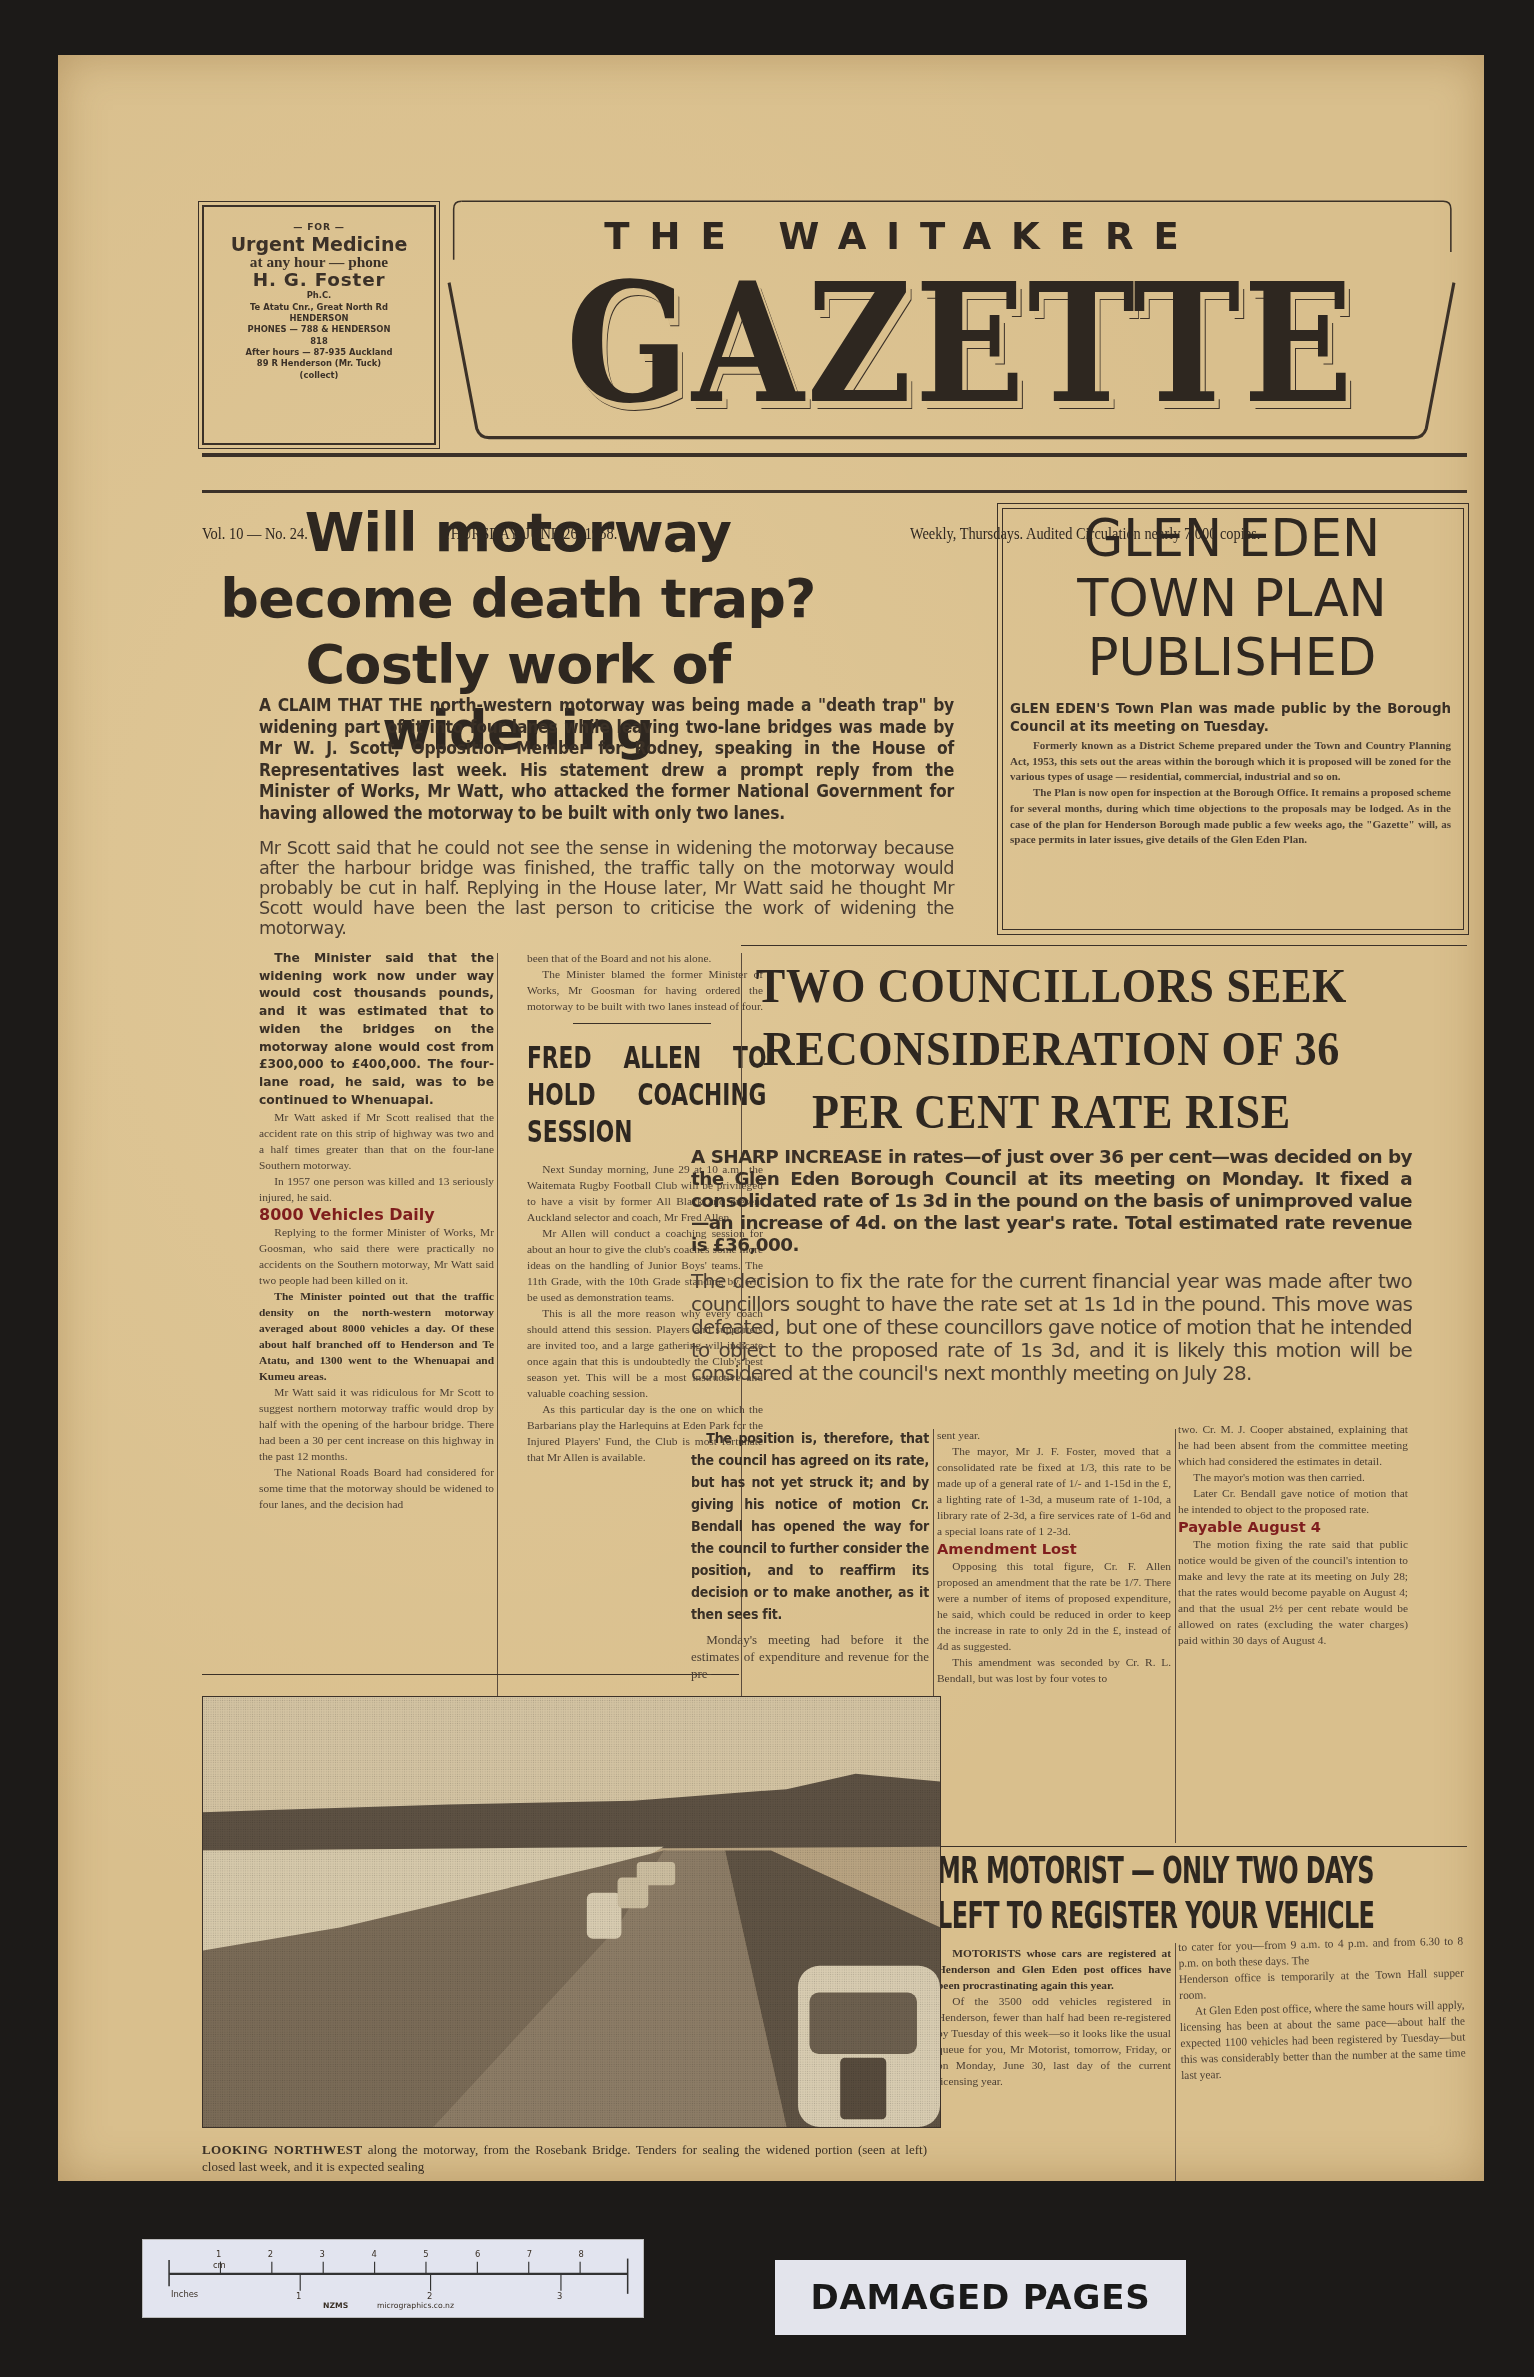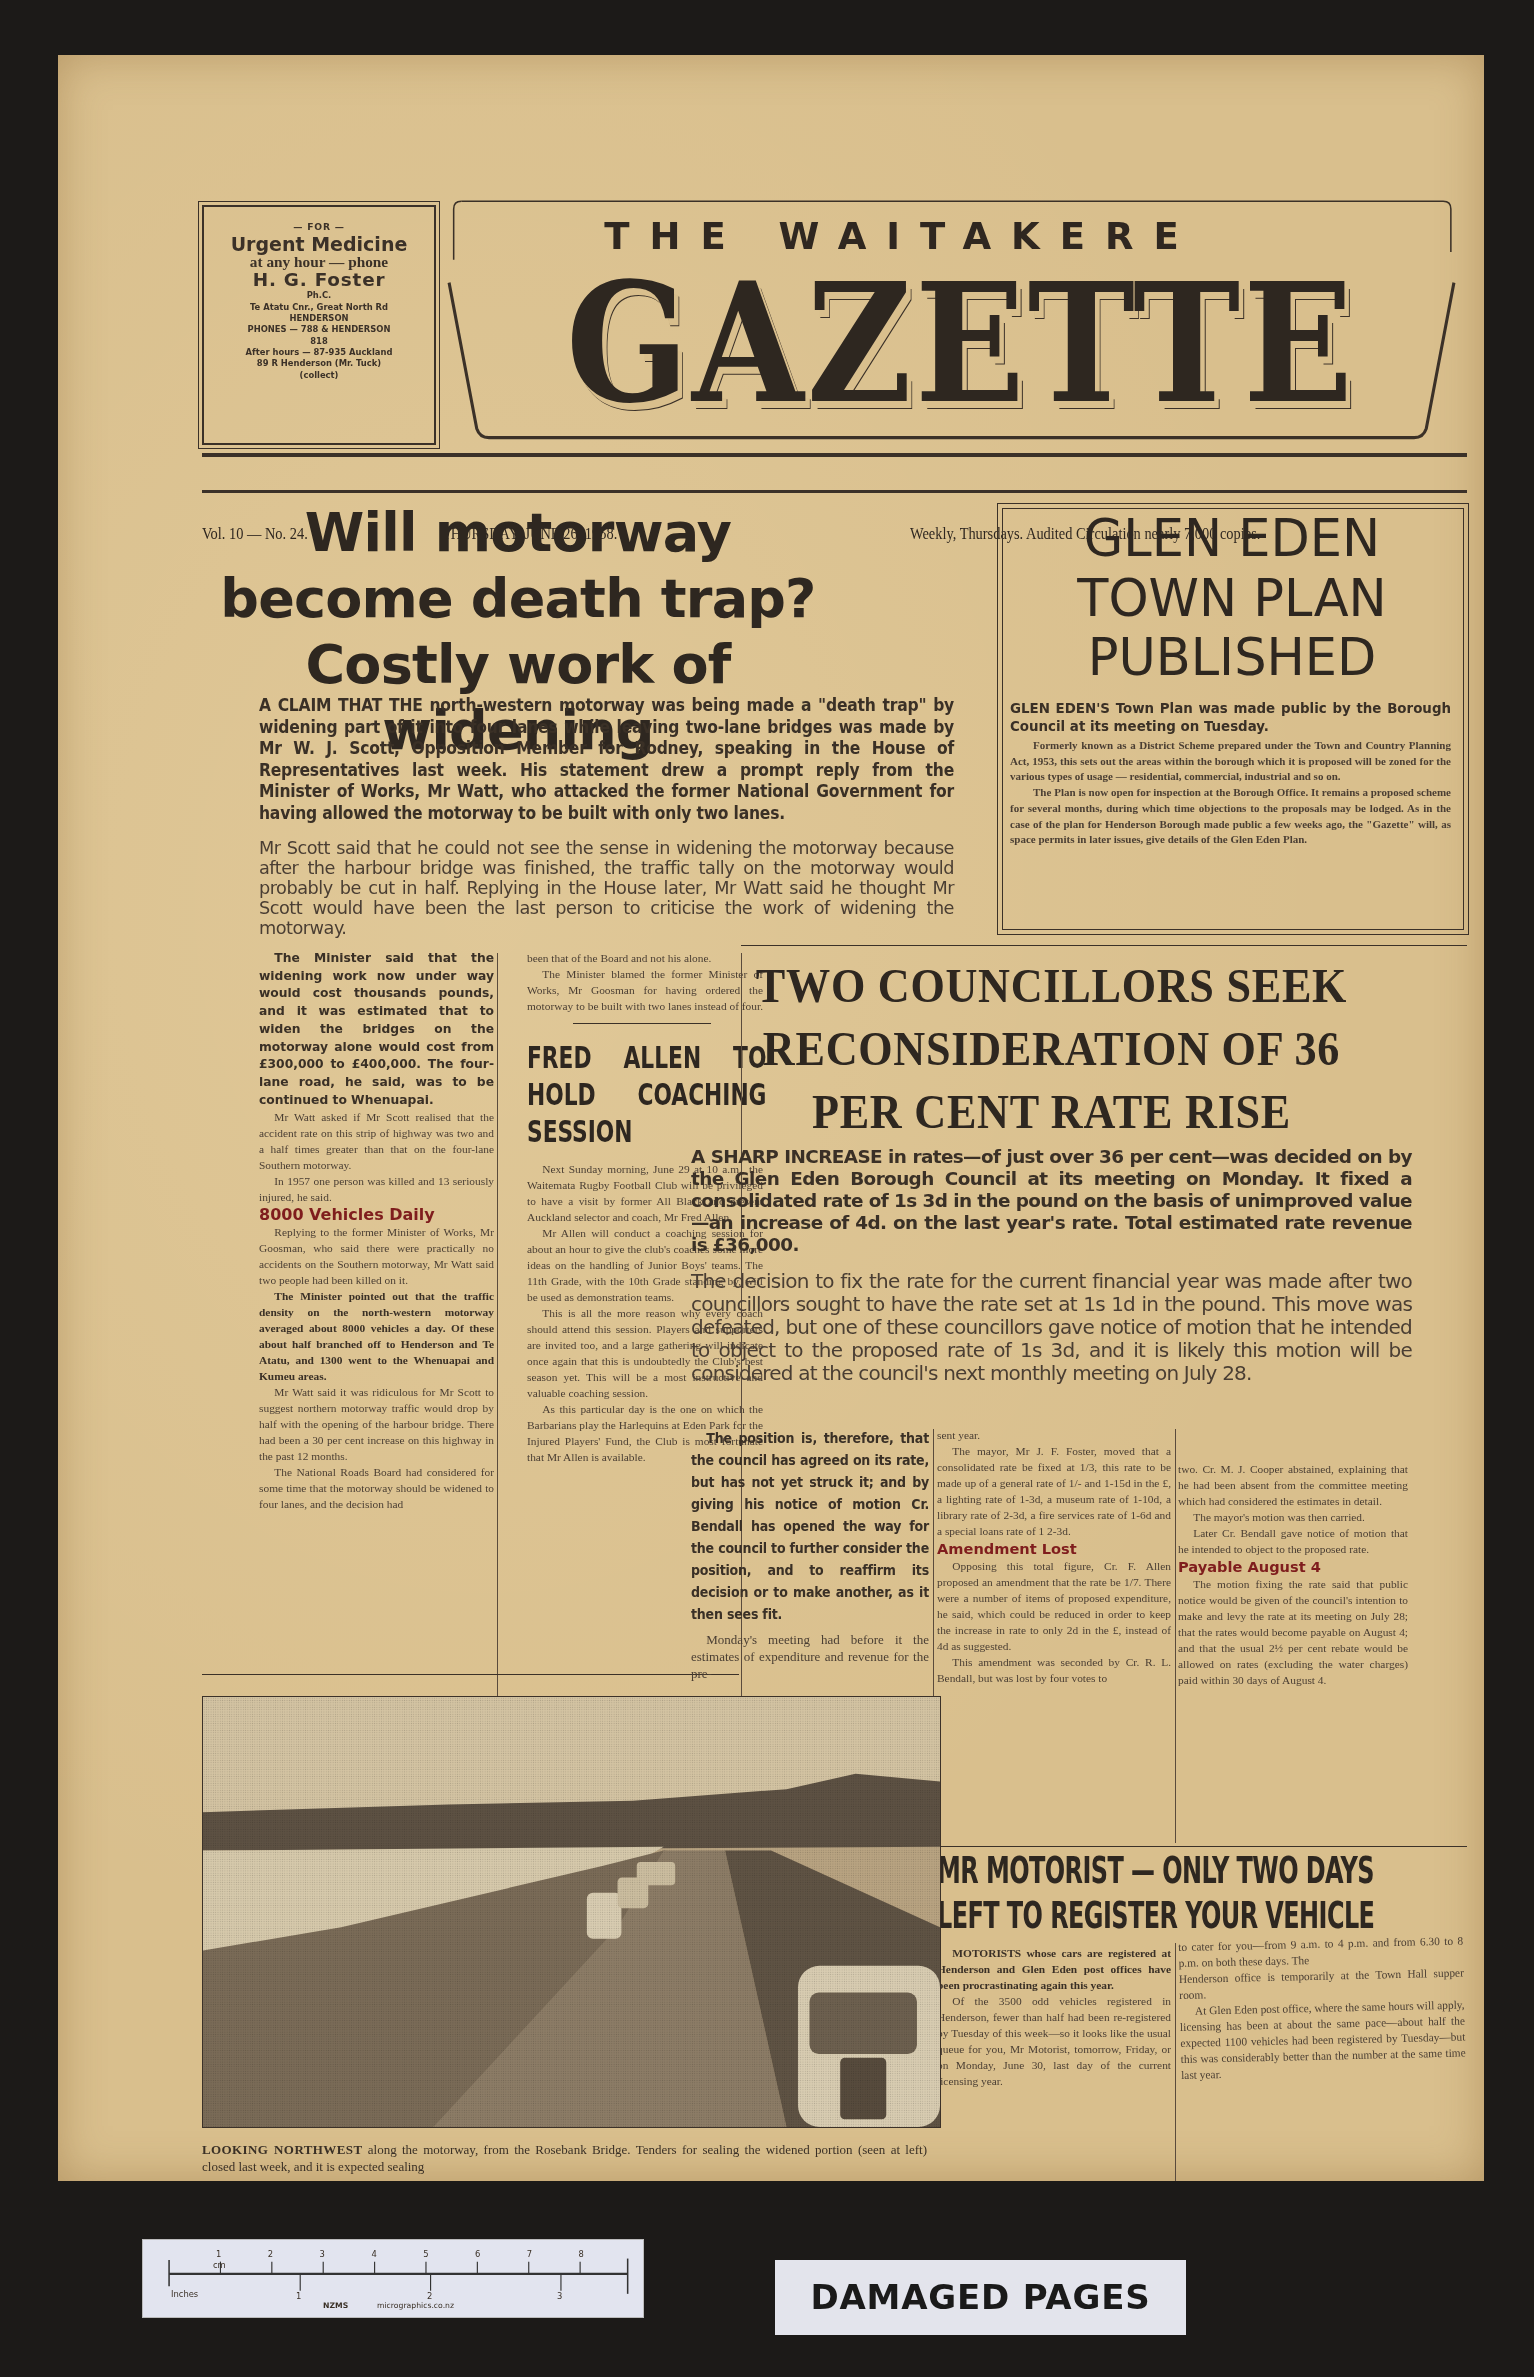--- a/index.html
+++ b/index.html
@@ -150,21 +150,21 @@
 
   <div class="abs col c4" style="left:879px;top:1372px;">
     <p style="text-indent:0">sent year.</p>
     <p>The mayor, Mr J. F. Foster, moved that a consolidated rate be fixed at 1/3, this rate to be made up of a general rate of 1/- and 1-15d in the £, a lighting rate of 1-3d, a museum rate of 1-10d, a library rate of 2-3d, a fire services rate of 1-6d and a special loans rate of 1 2-3d.</p>
     <div class="sub" style="font-size:14.6px;">Amendment Lost</div>
     <p>Opposing this total figure, Cr. F. Allen proposed an amendment that the rate be 1/7. There were a number of items of proposed expenditure, he said, which could be reduced in order to keep the increase in rate to only 2d in the £, instead of 4d as suggested.</p>
     <p>This amendment was seconded by Cr. R. L. Bendall, but was lost by four votes to</p>
   </div>
   <div class="vrule" style="left:1117px;top:1374px;height:414px;"></div>
 
-  <div class="abs col c5" style="left:1120px;top:1366px;margin-top:40px;">
+  <div class="abs col c5" style="left:1120px;top:1366px;">
     <p style="text-indent:0">two. Cr. M. J. Cooper abstained, explaining that he had been absent from the committee meeting which had considered the estimates in detail.</p>
     <p>The mayor's motion was then carried.</p>
     <p>Later Cr. Bendall gave notice of motion that he intended to object to the proposed rate.</p>
     <div class="sub" style="font-size:14.6px;">Payable August 4</div>
     <p>The motion fixing the rate said that public notice would be given of the council's intention to make and levy the rate at its meeting on July 28; that the rates would become payable on August 4; and that the usual 2½ per cent rebate would be allowed on rates (excluding the water charges) paid within 30 days of August 4.</p>
   </div>
 
   <div class="rule" style="left:879px;top:1791px;width:530px;height:0.8px;"></div>
   <div class="abs motor-hl" style="left:879px;top:1793px;">MR MOTORIST — ONLY TWO DAYS LEFT TO REGISTER YOUR VEHICLE</div>
   <div class="abs col c6" style="left:879px;top:1890px;width:234px;">

